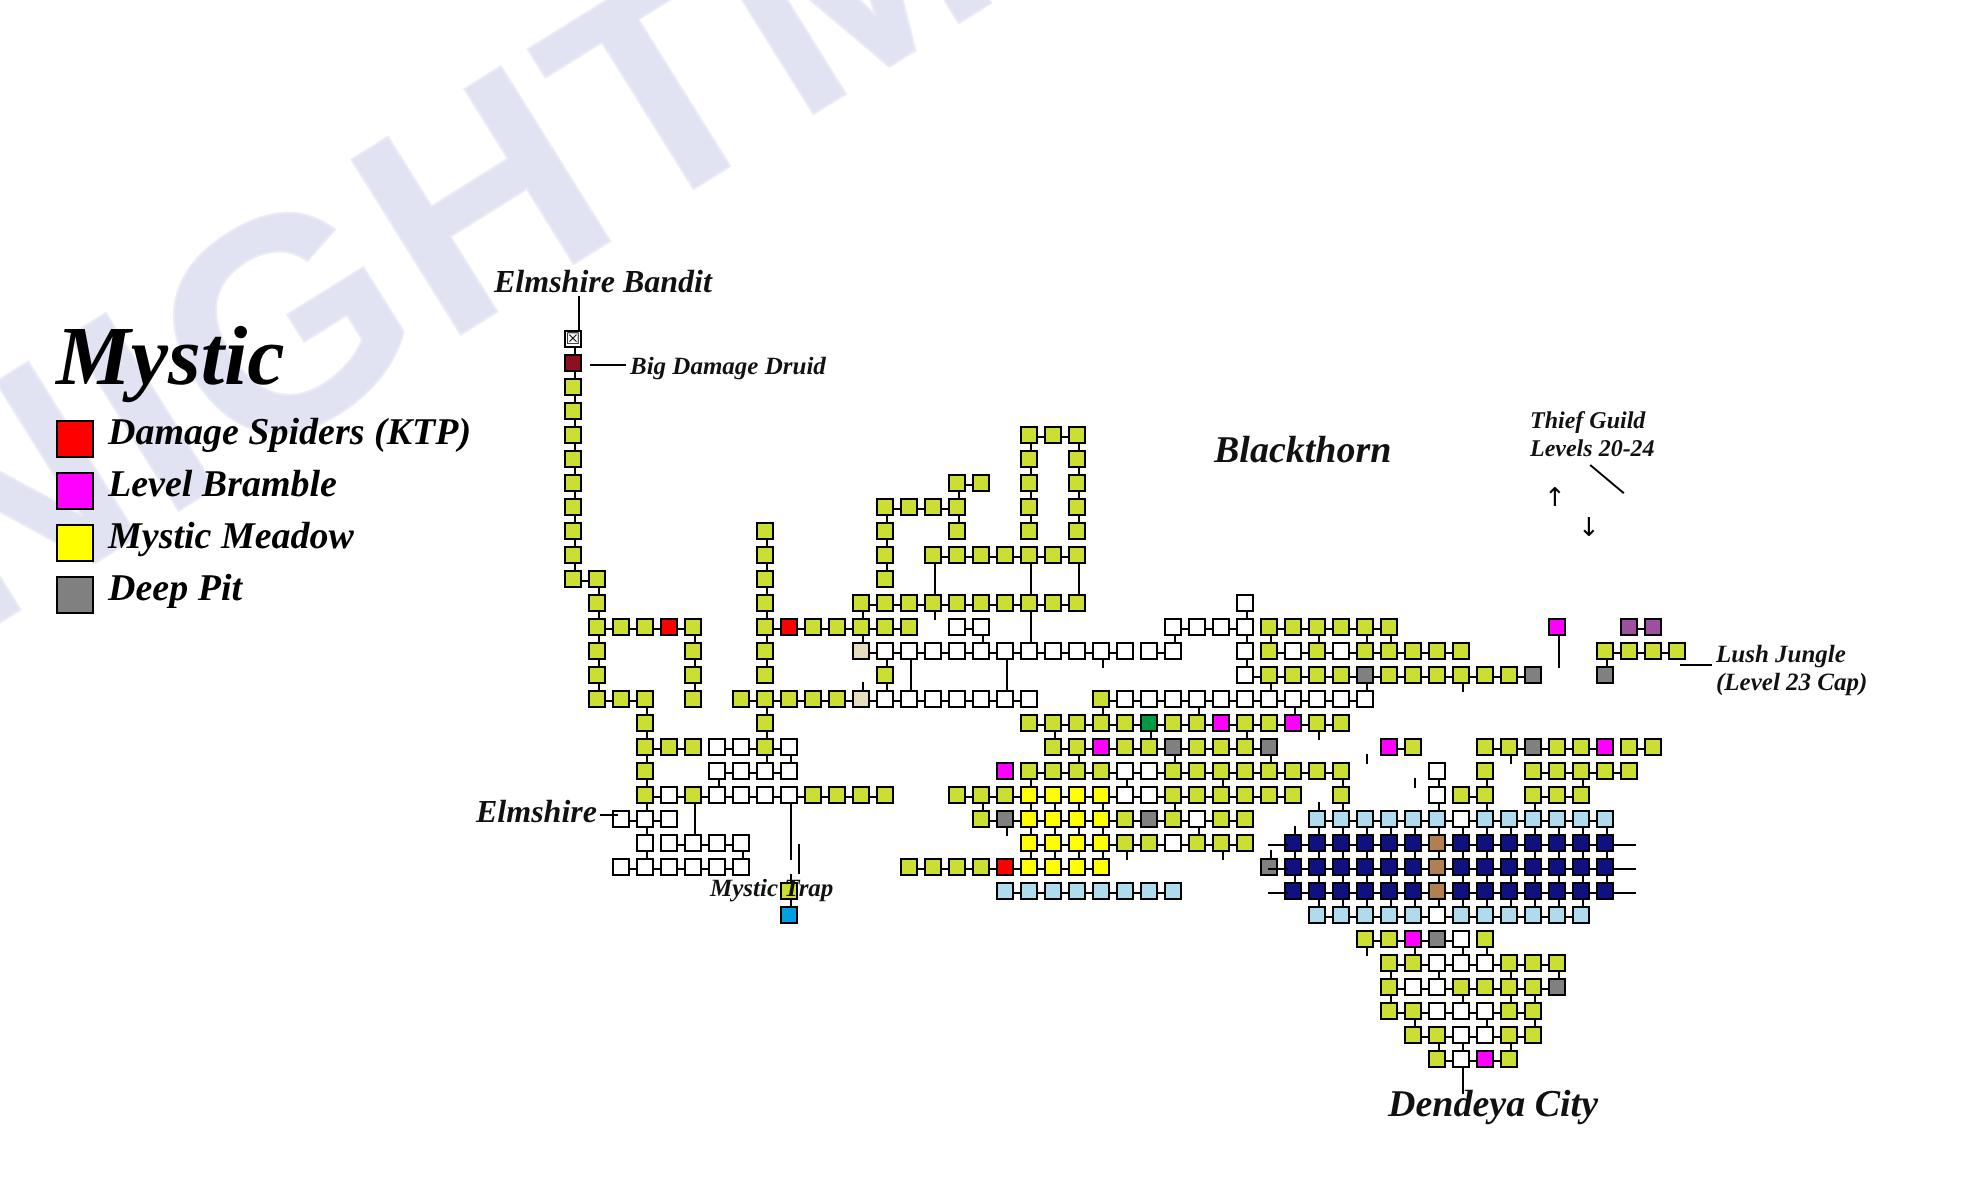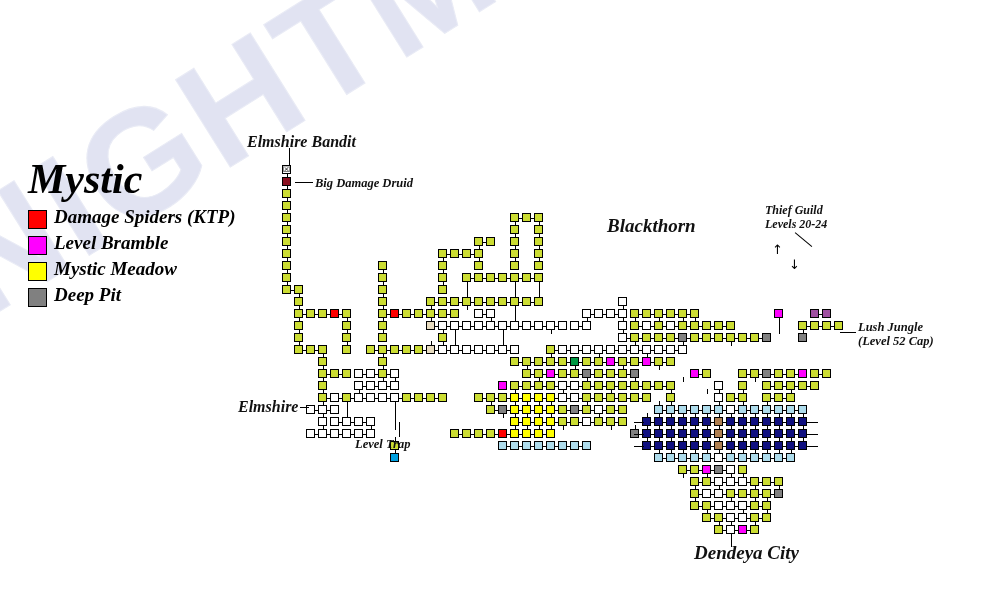--- a/index.html
+++ b/index.html
@@ -1126,24 +1126,24 @@
 
   <div class="lbl s20" style="left:607px;top:215px;">Blackthorn</div>
 
   <div class="lbl s12" style="left:765px;top:204px;">Thief Guild
 Levels 20-24</div>
   <div class="lead" style="left:795px;top:232px;width:22px;height:1.3px;transform:rotate(40deg);transform-origin:left center;"></div>
   <div class="arrow" style="left:772px;top:243px;">↑</div>
   <div class="arrow" style="left:789px;top:258px;">↓</div>
 
   <div class="lbl s13" style="left:858px;top:320px;">Lush Jungle
-(Level 52 Cap)</div>
+(Level 23 Cap)</div>
   <div class="lead" style="left:840px;top:332px;width:16px;height:1.3px;"></div>
 
   <div class="lbl s16" style="left:238px;top:398px;">Elmshire</div>
   <div class="lead" style="left:300px;top:407px;width:9px;height:1.3px;"></div>
 
-  <div class="lbl s13" style="left:355px;top:437px;">Level Trap</div>
+  <div class="lbl s13" style="left:355px;top:437px;">Mystic Trap</div>
   <div class="lead" style="left:399px;top:422px;width:1.3px;height:15px;"></div>
 
   <div class="lbl s20" style="left:694px;top:542px;">Dendeya City</div>
 
 </div>
 
 </body></html>

